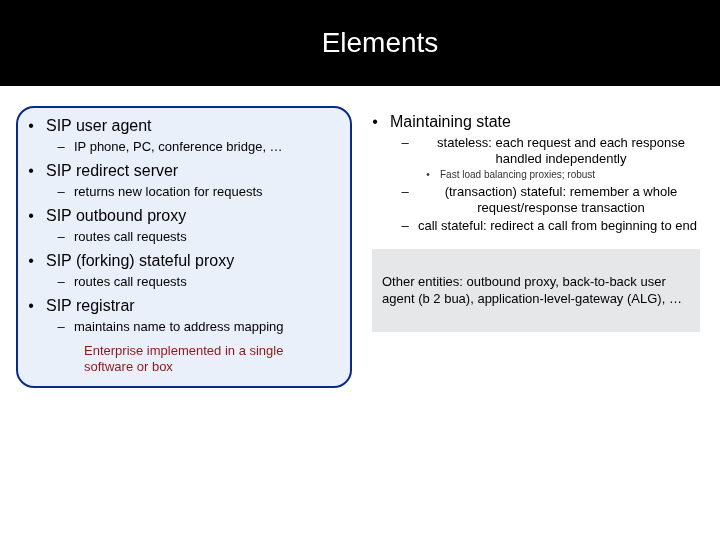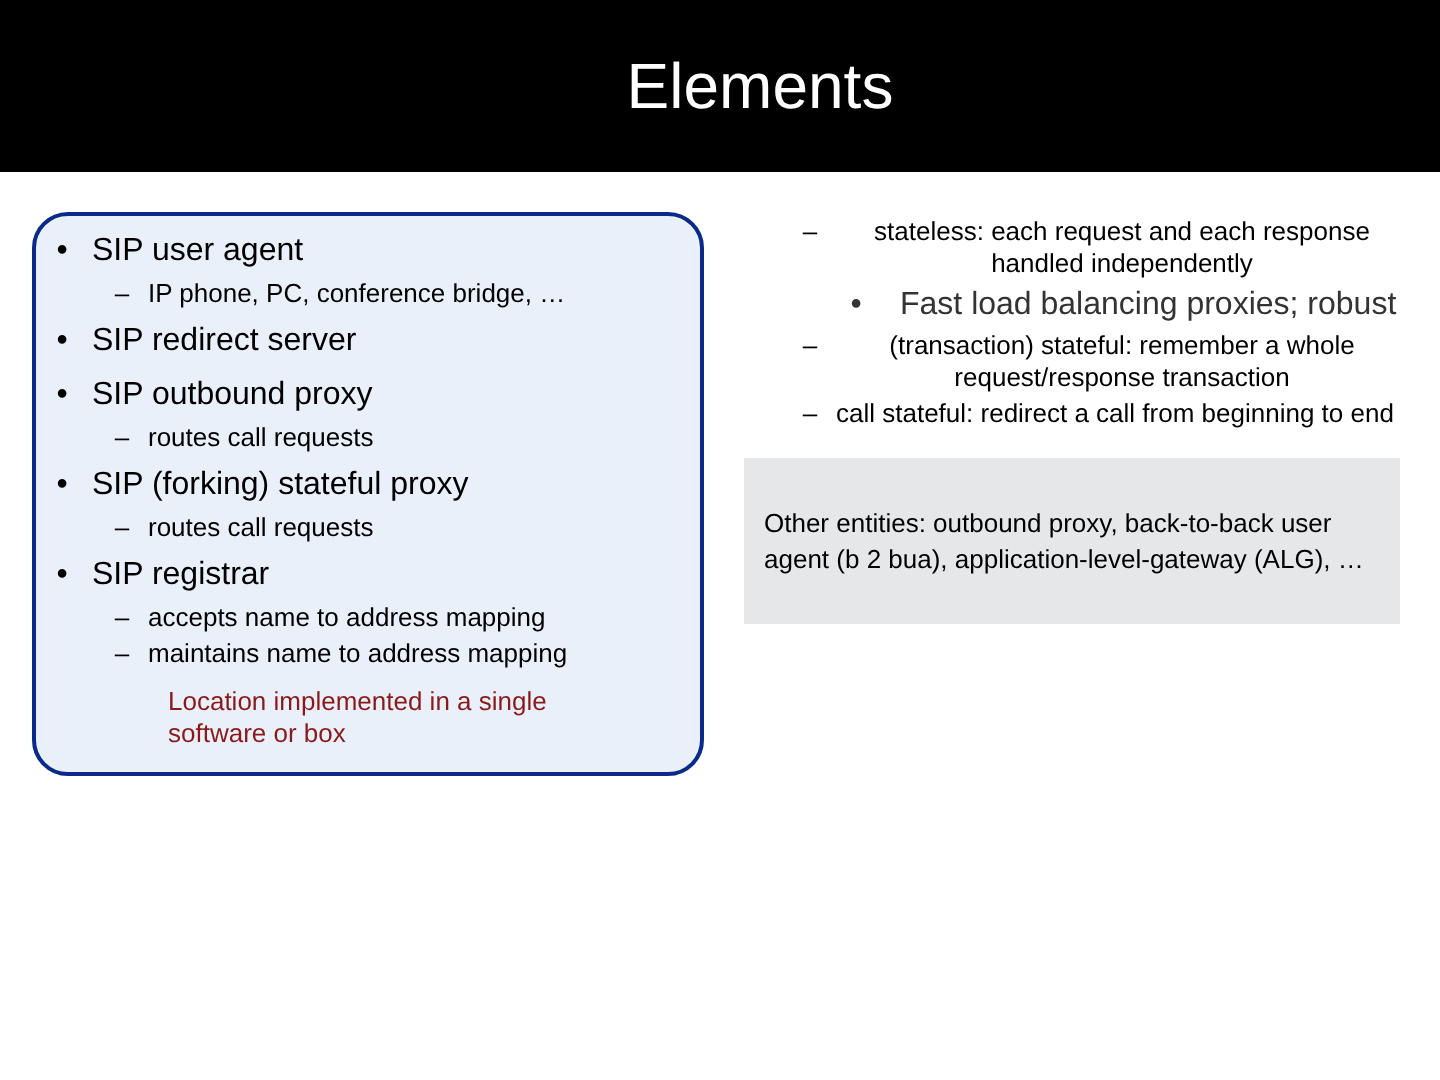--- a/index.html
+++ b/index.html
@@ -15,21 +15,21 @@
   .titlebar {
     width: 100%;
     height: 86px;
     background: #000;
     display: flex;
     align-items: center;
     justify-content: center;
   }
   .title {
     color: #fff;
-    font-size: 32px;
+    font-size: 28px;
     font-family: Arial, Helvetica, sans-serif;
     margin-left: 40px;
   }
   .content {
     display: flex;
     padding: 20px 16px 0 16px;
     gap: 16px;
   }
   .coll, .colr {
     flex: 1 1 50%;
@@ -42,21 +42,21 @@
     padding: 2px 6px 10px 6px;
   }
   .b1 { font-size: 16px; line-height: 1.3; margin: 6px 0 2px 0; display: flex; }
   .b1 .dot { width: 14px; display: inline-block; text-align: center; flex: 0 0 14px; }
   .b1 .dot::before { content: "•"; }
   .b1 .txt { margin-left: 8px; }
   .b2 { font-size: 13px; line-height: 1.25; margin: 2px 0 2px 30px; display: flex; text-align: center; }
   .b2 .dash { width: 14px; flex: 0 0 14px; text-align: center; }
   .b2 .dash::before { content: "–"; }
   .b2 .txt { margin-left: 6px; }
-  .b3 { font-size: 16px; line-height: 1.25; margin: 2px 0 2px 54px; color: #333; display: flex; gap: 10px; }
+  .b3 { font-size: 10px; line-height: 1.25; margin: 2px 0 2px 54px; color: #333; display: flex; }
   .b3 .dot3 { width: 12px; flex: 0 0 12px; text-align: center; }
   .b3 .dot3::before { content: "•"; }
   .b3 .txt { margin-left: 6px; }
   .note {
     font-size: 13px;
     color: #8a1a1a;
     margin: 8px 0 0 60px;
     line-height: 1.25;
     max-width: 240px;
   }
@@ -86,20 +86,24 @@
       </div>
       <div class="b2">
         <span class="dash"></span>
         <span class="txt">IP phone, PC, conference bridge, …</span>
       </div>
 
       <div class="b1">
         <span class="dot"></span>
         <span class="txt">SIP redirect server</span>
       </div>
+      <div class="b2">
+        <span class="dash"></span>
+        <span class="txt">returns new location for requests</span>
+      </div>
 
       <div class="b1">
         <span class="dot"></span>
         <span class="txt">SIP outbound proxy</span>
       </div>
       <div class="b2">
         <span class="dash"></span>
         <span class="txt">routes call requests</span>
       </div>
 
@@ -109,36 +113,36 @@
       </div>
       <div class="b2">
         <span class="dash"></span>
         <span class="txt">routes call requests</span>
       </div>
 
       <div class="b1">
         <span class="dot"></span>
         <span class="txt">SIP registrar</span>
       </div>
-      <div class="b2">
-        <span class="dash"></span>
-        <span class="txt">accepts name to address mapping</span>
-      </div>
 
       <div class="b2">
         <span class="dash"></span>
         <span class="txt">maintains name to address mapping</span>
       </div>
 
-      <div class="note">Location implemented in a single software or box</div>
+      <div class="note">Enterprise implemented in a single software or box</div>
     </div>
   </div>
 
   <div class="colr">
 
+    <div class="b1" style="margin-top:6px">
+      <span class="dot"></span>
+      <span class="txt">Maintaining state</span>
+    </div>
 
     <div class="b2">
       <span class="dash"></span>
       <span class="txt">stateless: each request and each response handled independently</span>
     </div>
     <div class="b3">
       <span class="dot3"></span>
       <span class="txt">Fast load balancing proxies; robust</span>
     </div>
 

